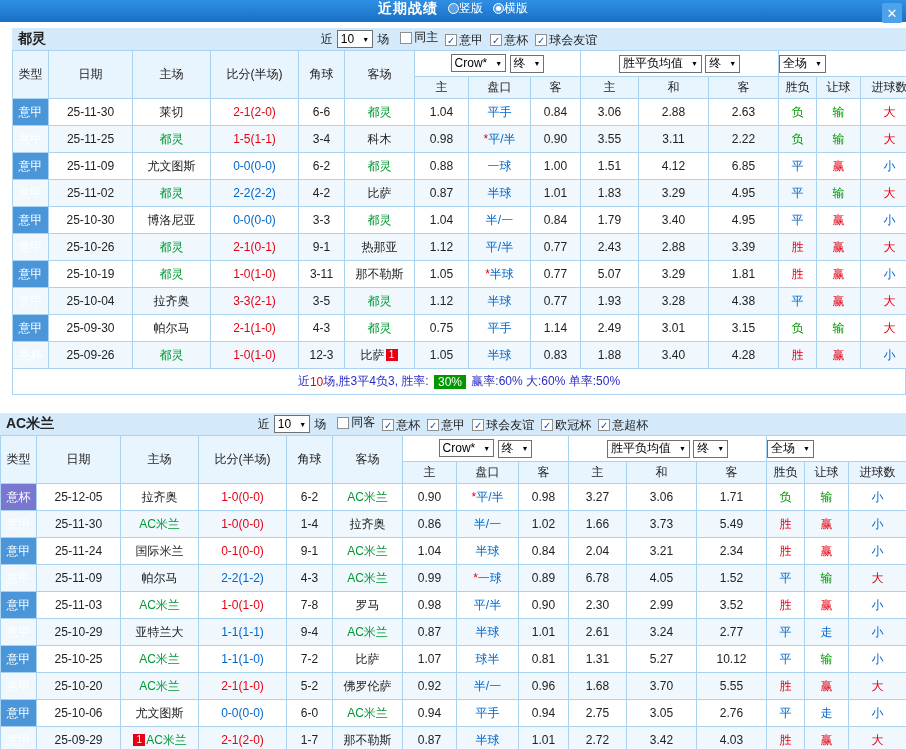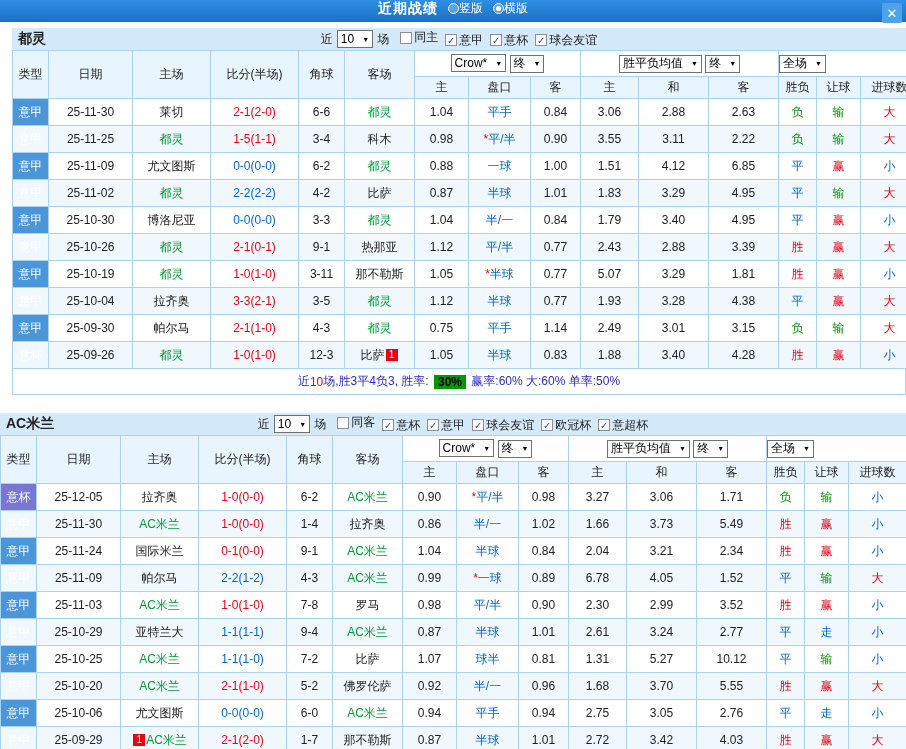--- a/index.html
+++ b/index.html
@@ -60,21 +60,21 @@
   .badge { display:inline-block; min-width:12px; height:12px; line-height:12px;
     background:var(--c-red,#e60012); color:#fff; font-size:10px; margin:0 1px;
     vertical-align:1px; }
 
   
   .summary { height:26px; display:flex; align-items:center; justify-content:center;
     border:1px solid #a9d3f0; border-top:none; background:#fff; }
   .summary span { white-space:pre; }
   .summary .blue { color:#2a2ac8; }
   .summary .red { color:var(--c-red,#e60012); }
-  .summary .greenbox { background:#009700; color:#000000; padding:0 4px; font-weight:bold; margin:4px 2px; }
+  .summary .greenbox { background:#009700; color:#ffffff; padding:0 4px; font-weight:normal; margin:4px 2px; }
 </style>
 </head>
 <body>
 
 <div class="page">
 
   <div class="titlebar">
     <span class="title">近期战绩</span>
     <label class="radio-opt">
       <span class="radio"></span>

